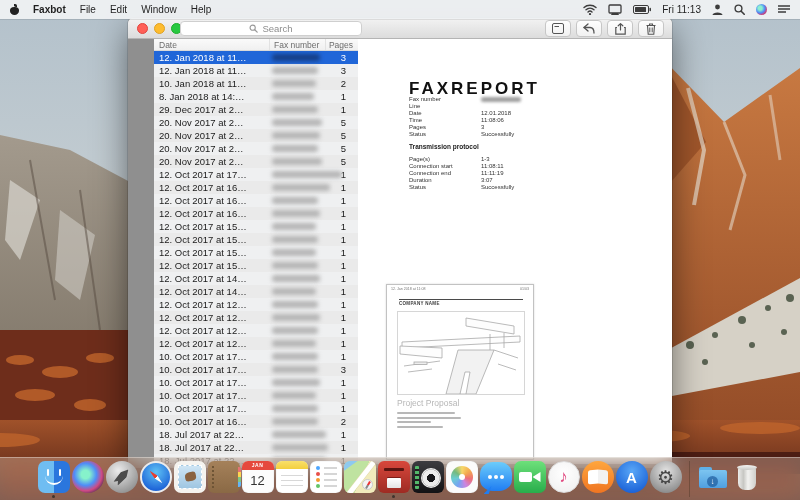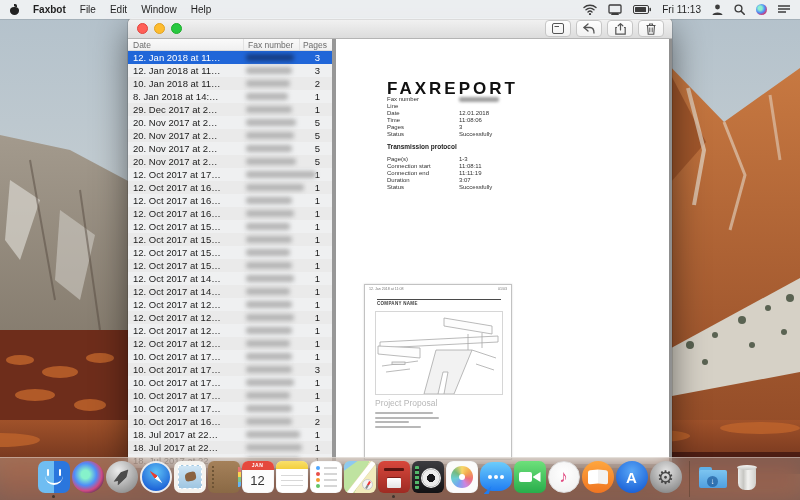--- a/index.html
+++ b/index.html
@@ -39,21 +39,21 @@
   .light.max { background:#28c840; border:0.5px solid #1dad2b; }
   .searchbox { position:absolute; left:52px; top:3px; width:182px; height:15px;
     background:#fff; border:1px solid #cfcfcf; border-radius:4px;
     display:flex; align-items:center; justify-content:center; gap:4px;
     color:#8e8e8e; font-size:9.5px; }
   .toolbar { position:absolute; right:8px; top:2px; display:flex; gap:5px; }
   .tbtn { width:26px; height:17px; border-radius:4px; border:1px solid #c6c6c6;
     background:linear-gradient(#fefefe,#f1f1f1); display:flex; align-items:center; justify-content:center; }
 
   
-  .content { display:flex; height:429px; }
+  .content { display:flex; height:429px;margin-left:26px; }
 
   
   .table { width:204px; background:rgba(252,252,252,0.84); backdrop-filter:blur(14px);
     display:flex; flex-direction:column; }
   .thead { height:12px; display:flex; font-size:8.5px; color:#6d6d6d;
     background:linear-gradient(#fafafa,#f0f0f0); border-bottom:1px solid #d9d9d9; line-height:12px; }
   .th { overflow:hidden; white-space:nowrap; }
   .th.c-date { width:116px; padding-left:5px; border-right:1px solid #e2e2e2; }
   .th.c-fax  { width:56px;  padding-left:4px; border-right:1px solid #e2e2e2; }
   .th.c-pages{ width:32px;  text-align:right; padding-right:5px; }
@@ -345,20 +345,27 @@
   </div>
 </div>
 
 <div class="window">
   <div class="titlebar">
     <div class="lights">
       <div class="light close"></div>
       <div class="light min"></div>
       <div class="light max"></div>
     </div>
+    <div class="searchbox">
+      <svg width="9" height="9" viewBox="0 0 11 11">
+        <circle cx="4.5" cy="4.5" r="3.2" fill="none" stroke="#9a9a9a" stroke-width="1.4"></circle>
+        <path d="M7,7 L10,10" stroke="#9a9a9a" stroke-width="1.5" stroke-linecap="round"></path>
+      </svg>
+      <span>Search</span>
+    </div>
     <div class="toolbar">
       <div class="tbtn">
         <svg width="12" height="11" viewBox="0 0 12 11">
           <rect x="0.5" y="0.5" width="11" height="10" rx="1.5" fill="none" stroke="#555"></rect>
           <path d="M2.5,3.5 H7" stroke="#555" stroke-width="1.2"></path>
         </svg>
       </div>
       <div class="tbtn">
         <svg width="12" height="11" viewBox="0 0 12 11">
           <path d="M5,1 L1,4.5 L5,8" fill="none" stroke="#555" stroke-width="1.3" stroke-linecap="round" stroke-linejoin="round"></path>

